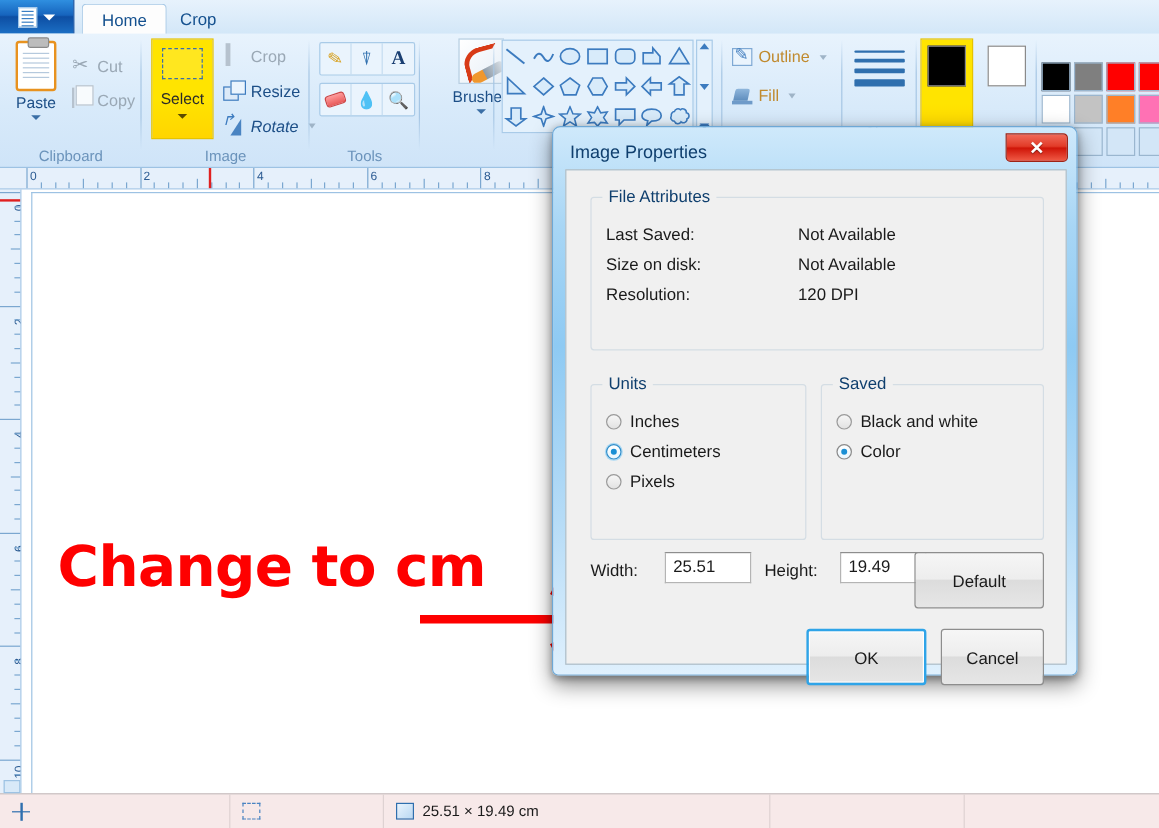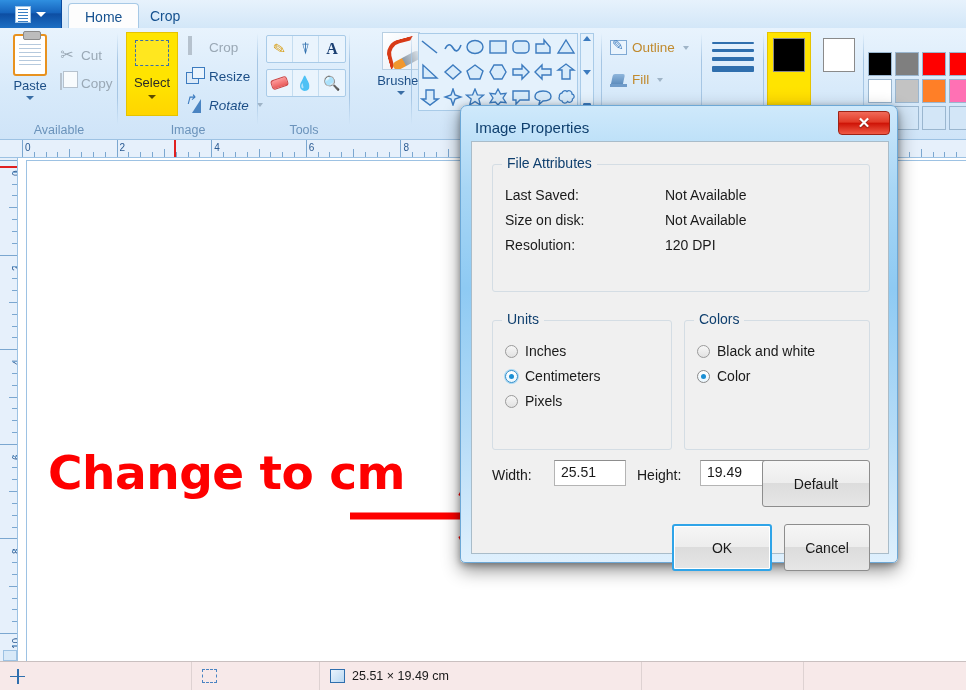--- a/index.html
+++ b/index.html
@@ -405,21 +405,21 @@
         <span class="mini-caret"></span>
       </div>
       <div class="small-btn" id="btn-cut">
         <span class="ic ic-scissors">✂</span>
         <span>Cut</span>
       </div>
       <div class="small-btn" id="btn-copy">
         <span class="ic"><span class="ic-copy"></span></span>
         <span>Copy</span>
       </div>
-      <div class="grp-label">Available</div>
+      <div class="grp-label">Clipboard</div>
       <div class="sep"></div>
     </div>
 
     <div class="grp" id="grp-image">
       <div id="btn-select">
         <span class="sel-marq"></span>
         <span>Select</span>
         <span class="mini-caret"></span>
       </div>
       <div class="small-btn" id="btn-crop">
@@ -836,21 +836,21 @@
           <span class="radio on"></span>
           <span>Centimeters</span>
         </div>
         <div class="radio-row" style="top:72px">
           <span class="radio"></span>
           <span>Pixels</span>
         </div>
       </div>
 
       <div class="gbox" id="gb-colors">
-        <div class="gbox-title">Colors</div>
+        <div class="gbox-title">Saved</div>
         <div class="radio-row" style="top:22px">
           <span class="radio"></span>
           <span>Black and white</span>
         </div>
         <div class="radio-row" style="top:47px">
           <span class="radio on gray"></span>
           <span>Color</span>
         </div>
       </div>
 

